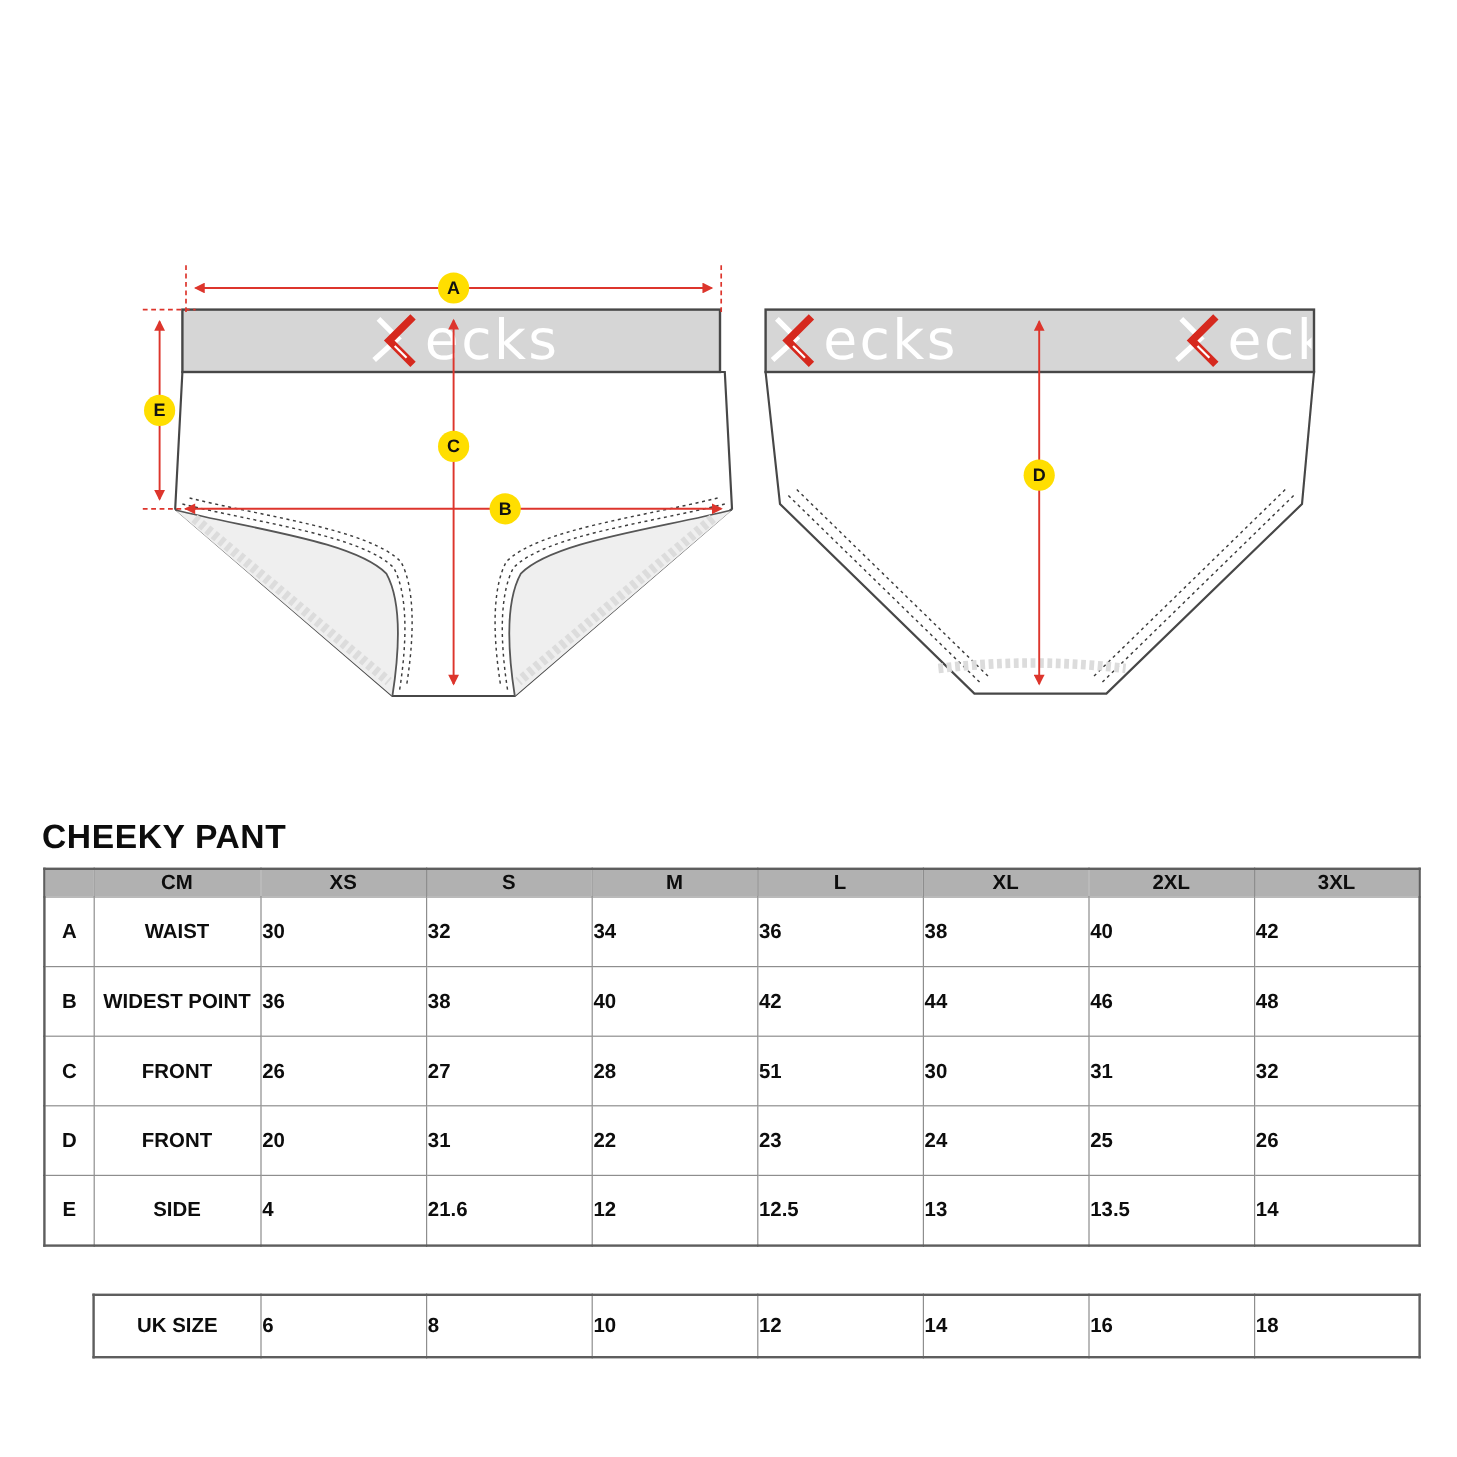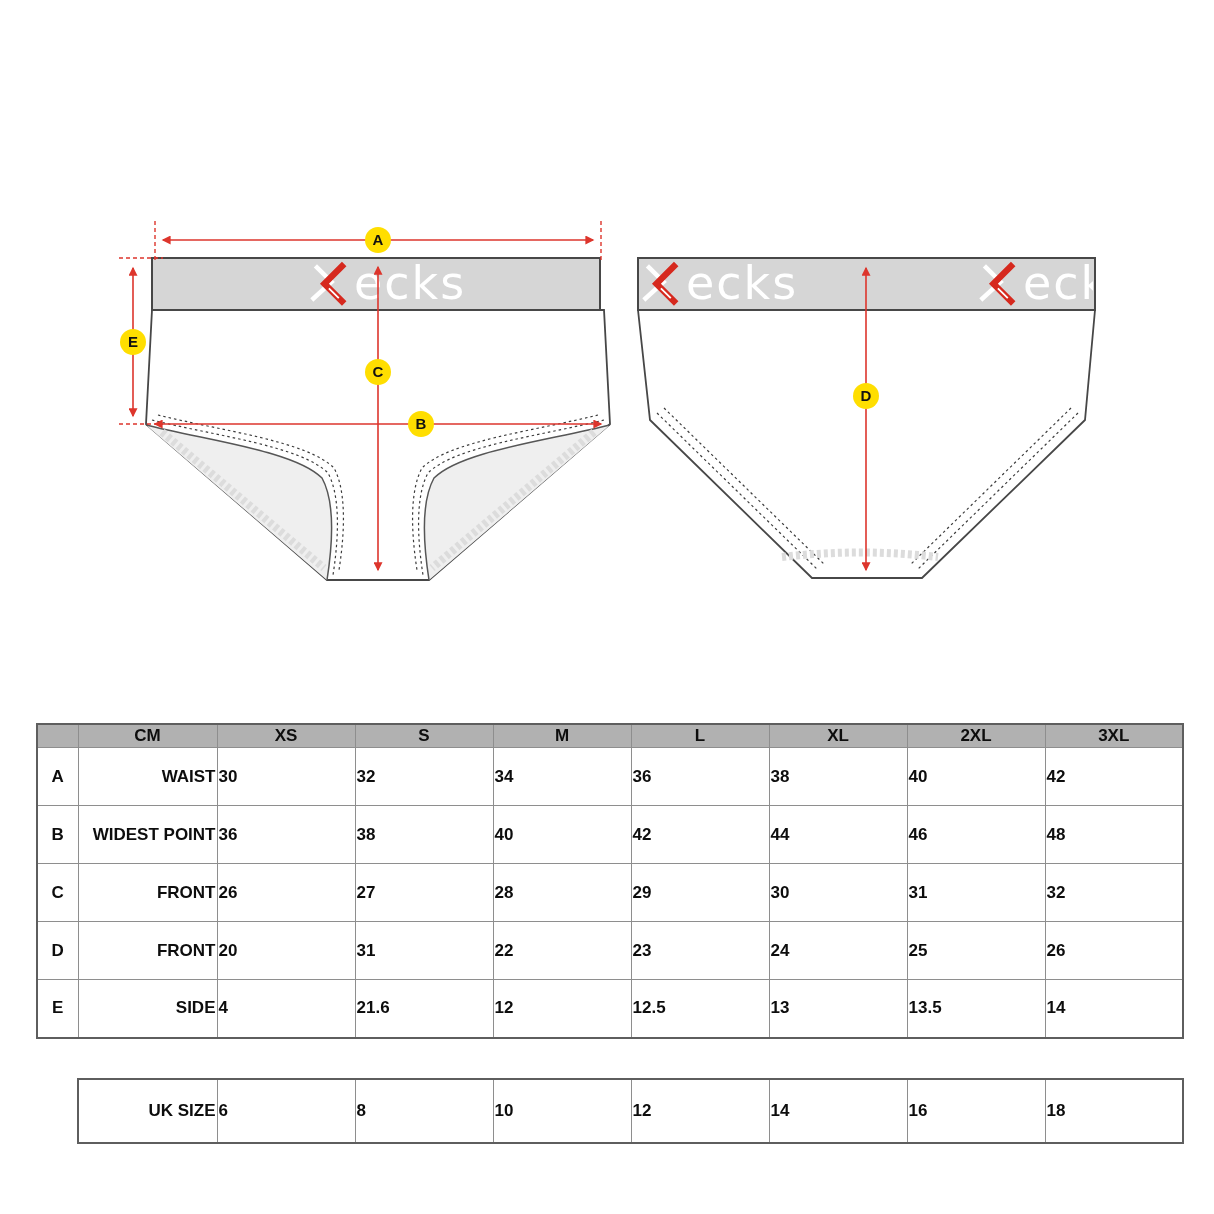--- a/index.html
+++ b/index.html
@@ -8,24 +8,24 @@
   svg text{font-family:"Liberation Sans",sans-serif;}
   .logo-text{font-family:"DejaVu Sans",sans-serif;font-weight:400;fill:#ffffff;letter-spacing:2px;}
   .marker-letter{font-weight:bold;font-size:15px;fill:#111111;}
   .page-title{position:absolute;left:35px;top:682px;font-size:28px;font-weight:bold;color:#0d0d0d;letter-spacing:0.5px;}
   table{border-collapse:collapse;table-layout:fixed;}
   .size-table{position:absolute;left:36px;top:723px;width:1143px;border:2px solid #5e5e5e;}
   .uk-table{position:absolute;left:77px;top:1078px;width:1102px;border:2px solid #5e5e5e;}
   .size-table th,.size-table td,.uk-table td{border:1.5px solid #8e8e8e;font-size:17px;font-weight:bold;color:#0d0d0d;overflow:hidden;white-space:nowrap;}
   .size-table thead tr{height:17px;}
   .size-table tbody tr{height:58px;}
-  .uk-table tr{height:64px;}
+  .uk-table tr{height:52px;}
   .size-table th{background:#b1b1b1;text-align:center;}
   td.cell-letter{text-align:center;}
-  td.cell-label{text-align:right;}
+  td.cell-label{text-align:center;}
   td.cell-val{text-align:left;}
 </style>
 </head>
 <body>
 
 <div class="stage">
 
   <svg width="1214" height="660" viewBox="0 0 1214 660" style="position:absolute;top:0;left:0;">
     <defs>
       <marker id="ah" viewBox="0 0 10 10" refX="8.5" refY="5" markerWidth="10" markerHeight="9" orient="auto-start-reverse" markerUnits="userSpaceOnUse">
@@ -133,20 +133,21 @@
 
     <g>
       <line x1="866" y1="268" x2="866" y2="570" stroke="#DD352C" stroke-width="1.6" marker-start="url(#ah)" marker-end="url(#ah)"></line>
       <g>
         <circle cx="866" cy="396" r="13" fill="#FFDE00"></circle>
         <text class="marker-letter" x="866" y="401" text-anchor="middle">D</text>
       </g>
     </g>
   </svg>
 
+  <div class="page-title">CHEEKY PANT</div>
 
   <table class="size-table">
     <colgroup>
       <col style="width:41px">
         <col style="width:139px">
       <col style="width:138px">
         <col style="width:138px">
         <col style="width:138px">
         <col style="width:138px">
       <col style="width:138px">
@@ -188,21 +189,21 @@
         <td class="cell-val">44</td>
         <td class="cell-val">46</td>
         <td class="cell-val">48</td>
       </tr>
       <tr>
         <td class="cell-letter">C</td>
         <td class="cell-label">FRONT</td>
         <td class="cell-val">26</td>
         <td class="cell-val">27</td>
         <td class="cell-val">28</td>
-        <td class="cell-val">29</td>
+        <td class="cell-val">51</td>
         <td class="cell-val">30</td>
         <td class="cell-val">31</td>
         <td class="cell-val">32</td>
       </tr>
       <tr>
         <td class="cell-letter">D</td>
         <td class="cell-label">FRONT</td>
         <td class="cell-val">20</td>
         <td class="cell-val">31</td>
         <td class="cell-val">22</td>

